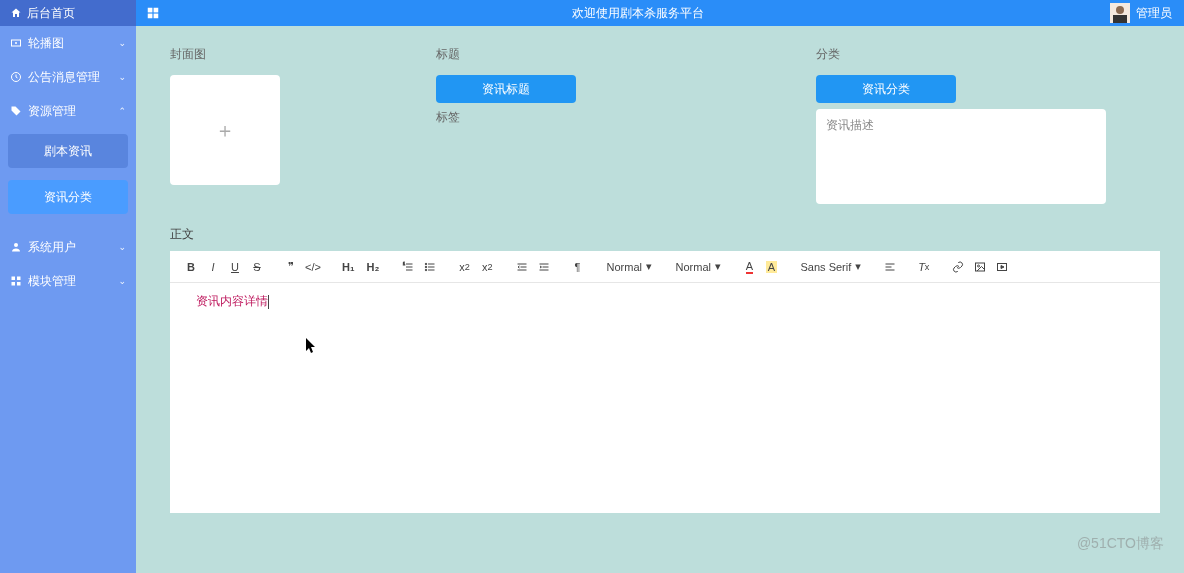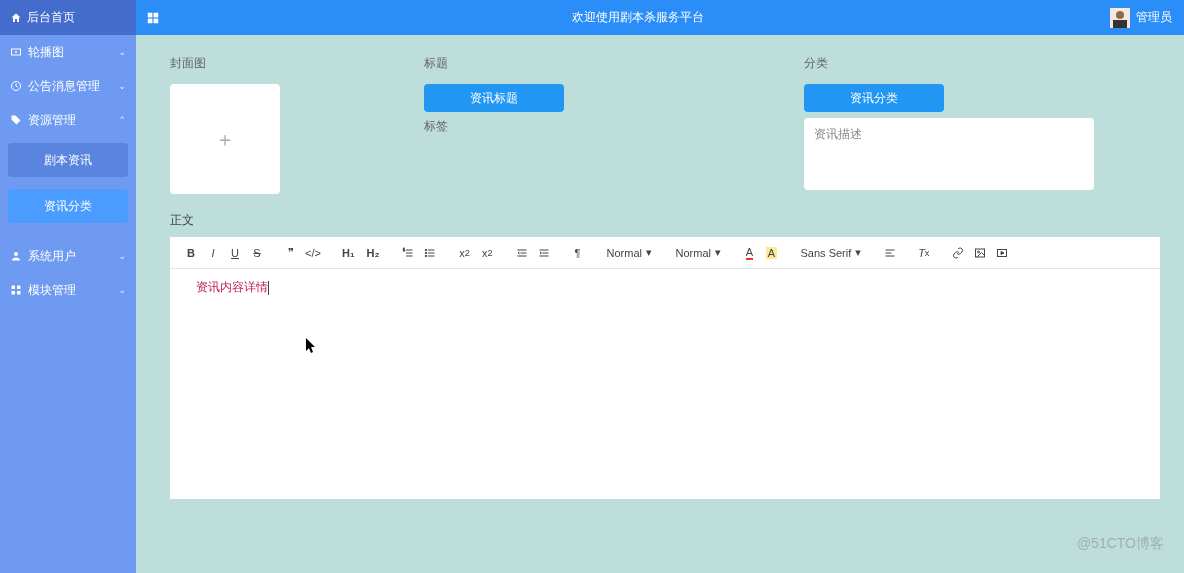--- a/index.html
+++ b/index.html
@@ -1,38 +1,38 @@
 <!DOCTYPE html>
 <html><head>
 <meta charset="utf-8">
 <style>
 * { margin: 0; padding: 0; box-sizing: border-box; font-family: "Microsoft YaHei", Arial, sans-serif; }
 body { width: 1184px; height: 573px; overflow: hidden; background: #bddedb; position: relative; }
-.top-header { height: 35px; background: #2a8df8; display: flex; align-items: center; color: #fff; font-size: 12px; }
+.top-header { height: 26px; background: #2a8df8; display: flex; align-items: center; color: #fff; font-size: 12px; }
 .top-header .top-home { width: 136px; padding-left: 10px; display: flex; align-items: center; gap: 5px; background: #436ccd; height: 100%; }
 .top-header .top-center { flex: 1; text-align: center; }
 .top-header .top-right { display: flex; align-items: center; gap: 6px; padding-right: 12px; }
 .top-header .grid-btn { width: 26px; display: flex; align-items: center; justify-content: center; margin-left: 4px; }
 .avatar { width: 20px; height: 20px; background: #eee; border-radius: 2px; display: inline-block; }
 .layout { display: flex; height: calc(100% - 26px); }
 .sidebar { width: 136px; background: #6e9af1; color: #fff; font-size: 12px; display: flex; flex-direction: column; }
 .nav-item { height: 34px; display: flex; align-items: center; padding: 0 10px; gap: 6px; cursor: pointer; position: relative; }
 .nav-item .chev { position: absolute; right: 10px; font-size: 9px; opacity: .9; }
 .sub-btn { margin: 6px 8px; height: 34px; border-radius: 4px; background: #5985de; display: flex; align-items: center; justify-content: center; cursor: pointer; font-size: 12px; color: #fff; }
 .sub-btn.active { background: #4a9cff; }
 .content { flex: 1; padding: 20px 24px 0 34px; overflow: auto; }
-.row1 { display: flex; gap: 24px; }
+.row1 { display: flex; gap: 36px; }
 .col1 { width: 230px; }
 .col2 { flex: 1; }
 .col3 { flex: 1; }
 .label { font-size: 12px; color: #666; margin-bottom: 12px; }
 .upload-box { width: 110px; height: 110px; background: #fff; border-radius: 4px; display: flex; align-items: center; justify-content: center; color: #aaa; font-size: 20px; cursor: pointer; }
 .blue-input { width: 140px; height: 28px; border-radius: 4px; background: #2196f3; border: none; color: #fff; text-align: center; font-size: 12px; outline: none; margin-bottom: 6px; }
 .blue-input::placeholder { color: #fff; }
-.desc-area { width: 290px; height: 72px; background: #fff; border: none; border-radius: 4px; padding: 8px 10px; font-size: 12px; color: #be185d; resize: none; outline: none; }
+.desc-area { width: 290px; height: 95px; background: #fff; border: none; border-radius: 4px; padding: 8px 10px; font-size: 12px; color: #be185d; resize: none; outline: none; }
 .desc-area::placeholder { color: #888; }
 .editor-label { font-size: 12px; color: #404040; margin: 18px 0 8px; }
 .editor { background: #fff; border-radius: 0; }
 .toolbar { height: 32px; border-bottom: 1px solid #e6e6e6; display: flex; align-items: center; padding: 0 12px; gap: 4px; font-size: 11px; color: #444; flex-wrap: nowrap; overflow: hidden; }
 .tb { width: 18px; height: 18px; display: flex; align-items: center; justify-content: center; cursor: pointer; }
 .tb.wide { width: auto; padding: 0 4px; }
 .tb-sep { width: 8px; }
 .tb-sel { display: flex; align-items: center; gap: 4px; font-size: 11px; padding: 0 4px; cursor: pointer; white-space: nowrap; }
 .editor-body { min-height: 230px; padding: 10px 26px; font-size: 12px; color: #be185d; position: relative; }
 .cursor { display: inline-block; width: 1px; height: 14px; background: #444; vertical-align: middle; }

